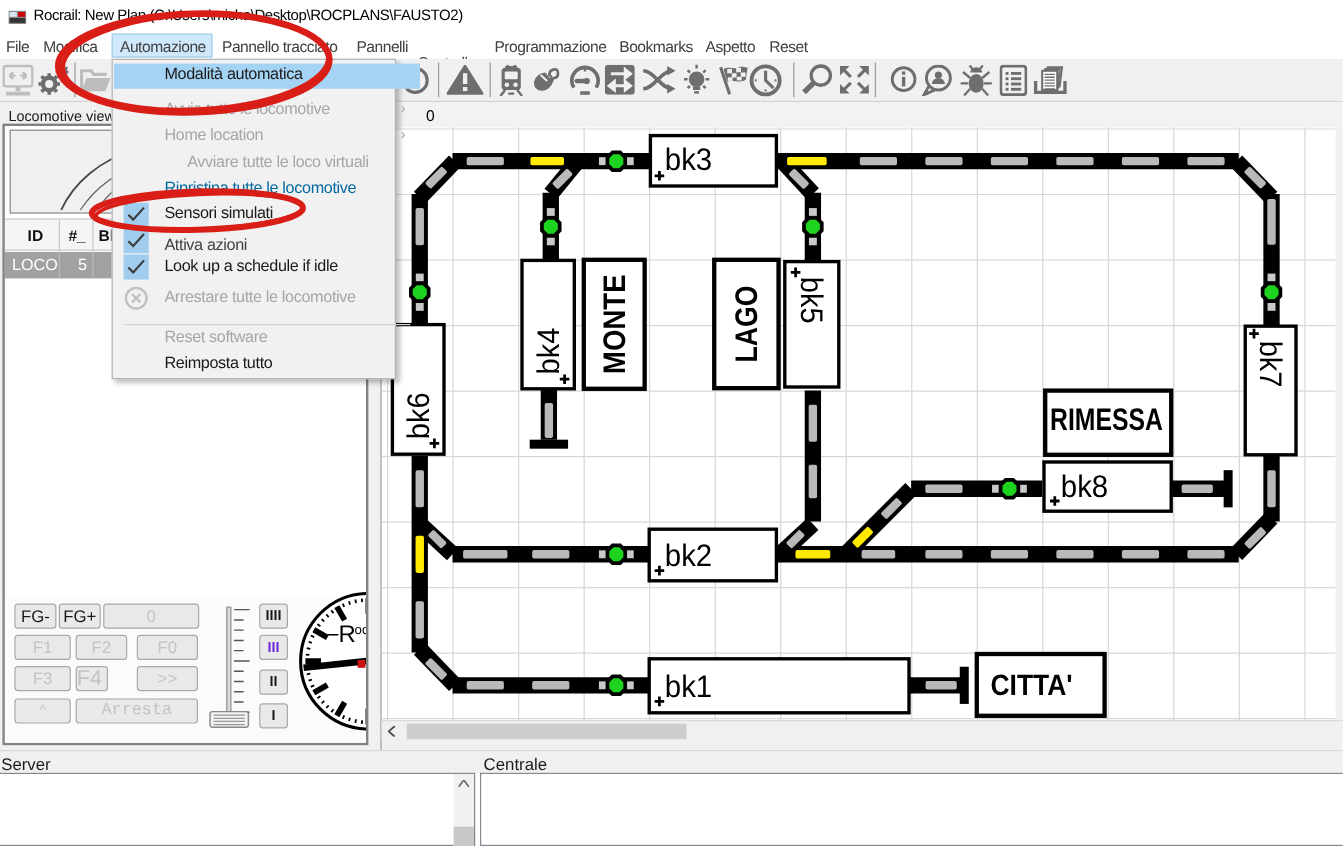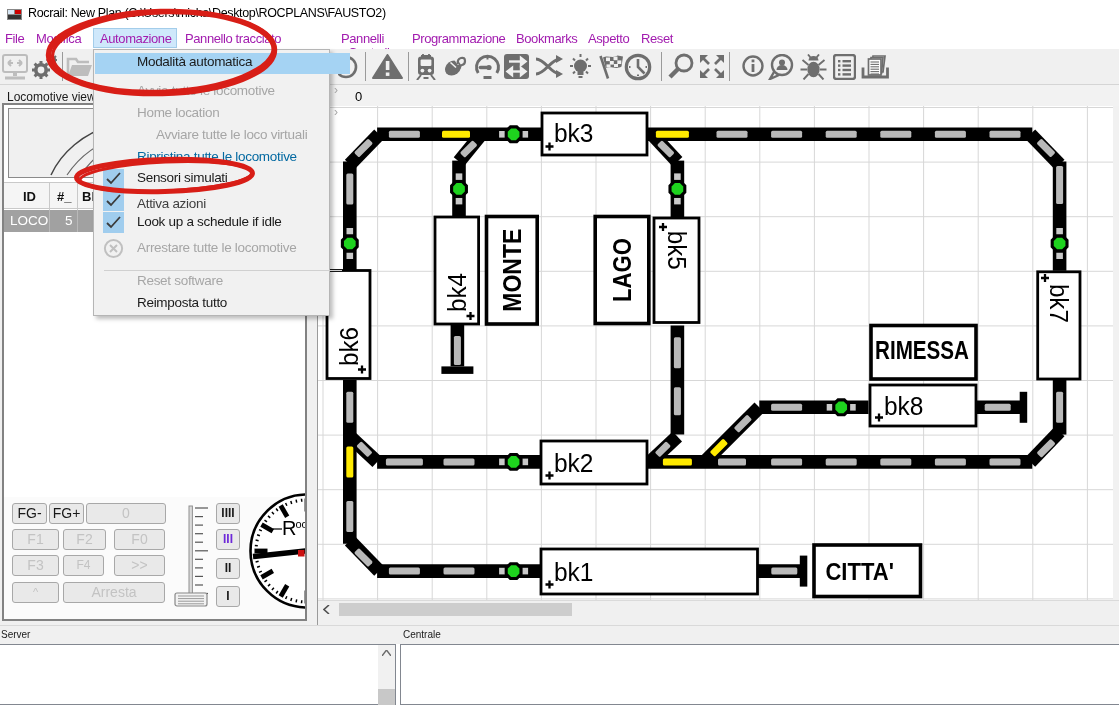--- a/index.html
+++ b/index.html
@@ -12,27 +12,27 @@
 <div class="abs" style="left:0;top:0;width:1119px;height:28px;background:#fff;">
   <svg class="abs" style="left:7px;top:7px;" width="15" height="15" viewBox="0 0 15 15">
     <rect x="0" y="2" width="15" height="11" fill="#888"></rect>
     <rect x="1" y="3" width="6" height="4" fill="#d6e6f5"></rect>
     <rect x="8" y="3" width="6" height="4" fill="#c00"></rect>
     <rect x="1" y="8" width="13" height="4" fill="#333"></rect>
   </svg>
   <div class="abs" style="left:28px;top:6px;font-size:12.5px;letter-spacing:-0.35px;color:#000;">Rocrail: New Plan (C:\Users\micha\Desktop\ROCPLANS\FAUSTO2)</div>
 </div>
 
-<div class="abs" style="left:0;top:28px;width:1119px;height:21px;background:#fff;font-size:13px;letter-spacing:-0.4px;color:#a21caf;">
+<div class="abs" style="left:0;top:28px;width:1119px;height:21px;background:#fff;font-size:13px;letter-spacing:-0.4px;color:#404040;">
   <div class="abs" style="left:5px;top:3px;">File</div>
   <div class="abs" style="left:36px;top:3px;">Modifica</div>
   <div class="abs" style="left:93px;top:0px;width:84px;height:20px;background:#cfe8fb;border:1px solid #a3cdea;"></div>
   <div class="abs" style="left:100px;top:3px;">Automazione</div>
   <div class="abs" style="left:185px;top:3px;">Pannello tracciato</div>
-  <div class="abs" style="left:297px;top:3px;margin-left:44px;">Pannelli</div>
+  <div class="abs" style="left:297px;top:3px;">Pannelli</div>
   <div class="abs" style="left:348px;top:17px;">Controllo</div>
   <div class="abs" style="left:412px;top:3px;">Programmazione</div>
   <div class="abs" style="left:516px;top:3px;">Bookmarks</div>
   <div class="abs" style="left:588px;top:3px;">Aspetto</div>
   <div class="abs" style="left:641px;top:3px;">Reset</div>
 </div>
 
 <div id="toolbar" class="abs" style="left:0;top:49px;width:1119px;height:36px;background:#f0f0f0;border-bottom:1px solid #d5d5d5;">
 <svg style="position:absolute;left:2px;top:4px;" width="26" height="27" viewBox="0 0 26 27">
       <rect x="1" y="2" width="24" height="17" rx="2" fill="none" stroke="#bdbdbd" stroke-width="2"></rect>
@@ -256,24 +256,24 @@
     </div>
 
     <div id="throttle" class="abs" style="left:0;top:392px;width:301px;height:126px;background:#fbfbfb;">
 <div class="abs" style="left:8px;top:6px;width:35px;height:21px;background:#e9e9e9;border:1px solid #a8a8a8;border-radius:3px;color:#1a1a1a;font-size:14px;text-align:center;line-height:19px;">FG-</div>
 <div class="abs" style="left:45px;top:6px;width:35px;height:21px;background:#e9e9e9;border:1px solid #a8a8a8;border-radius:3px;color:#1a1a1a;font-size:14px;text-align:center;line-height:19px;">FG+</div>
 <div class="abs" style="left:82px;top:6px;width:80px;height:21px;background:#e9e9e9;border:1px solid #a8a8a8;border-radius:3px;color:#c3c3c3;font-size:14px;text-align:center;line-height:19px;">0</div>
 <div class="abs" style="left:8px;top:32px;width:47px;height:21px;background:#e9e9e9;border:1px solid #a8a8a8;border-radius:3px;color:#c3c3c3;font-size:14px;text-align:center;line-height:19px;">F1</div>
 <div class="abs" style="left:59px;top:32px;width:43px;height:21px;background:#e9e9e9;border:1px solid #a8a8a8;border-radius:3px;color:#c3c3c3;font-size:14px;text-align:center;line-height:19px;">F2</div>
 <div class="abs" style="left:110px;top:32px;width:51px;height:21px;background:#e9e9e9;border:1px solid #a8a8a8;border-radius:3px;color:#c3c3c3;font-size:14px;text-align:center;line-height:19px;">F0</div>
 <div class="abs" style="left:8px;top:58px;width:47px;height:21px;background:#e9e9e9;border:1px solid #a8a8a8;border-radius:3px;color:#c3c3c3;font-size:14px;text-align:center;line-height:19px;">F3</div>
-<div class="abs" style="left:59px;top:58px;width:41px;height:21px;background:#e9e9e9;border:1px solid #a8a8a8;border-radius:3px;color:#c3c3c3;font-size:12px;text-align:center;line-height:19px;">F4</div>
+<div class="abs" style="left:59px;top:58px;width:27px;height:21px;background:#e9e9e9;border:1px solid #a8a8a8;border-radius:3px;color:#c3c3c3;font-size:18px;text-align:left;line-height:19px;">F4</div>
 <div class="abs" style="left:110px;top:58px;width:51px;height:21px;background:#e9e9e9;border:1px solid #a8a8a8;border-radius:3px;color:#c3c3c3;font-size:14px;text-align:center;line-height:19px;">&gt;&gt;</div>
 <div class="abs" style="left:8px;top:85px;width:47px;height:21px;background:#e9e9e9;border:1px solid #a8a8a8;border-radius:3px;color:#c3c3c3;font-size:11px;text-align:center;line-height:19px;">^</div>
-<div class="abs" style="left:59px;top:85px;width:102px;height:21px;background:#e9e9e9;border:1px solid #a8a8a8;border-radius:3px;color:#c3c3c3;font-size:14px;text-align:center;line-height:19px;">Arresta</div>
+<div class="abs" style="left:59px;top:85px;width:102px;height:21px;background:#e9e9e9;border:1px solid #a8a8a8;border-radius:3px;color:#c3c3c3;font-size:14px;text-align:center;line-height:19px;font-family:Liberation Mono, monospace;">Arresta</div>
 <div class="abs" style="left:212px;top:6px;width:24px;height:21px;background:#e9e9e9;border:1px solid #a8a8a8;border-radius:3px;color:#1a1a1a;font-size:12px;text-align:center;line-height:19px;"><b>IIII</b></div>
 <div class="abs" style="left:212px;top:32px;width:24px;height:21px;background:#e9e9e9;border:1px solid #a8a8a8;border-radius:3px;color:#6d28d9;font-size:12px;text-align:center;line-height:19px;"><b>III</b></div>
 <div class="abs" style="left:212px;top:61px;width:24px;height:21px;background:#e9e9e9;border:1px solid #a8a8a8;border-radius:3px;color:#1a1a1a;font-size:12px;text-align:center;line-height:19px;"><b>II</b></div>
 <div class="abs" style="left:212px;top:89px;width:24px;height:21px;background:#e9e9e9;border:1px solid #a8a8a8;border-radius:3px;color:#1a1a1a;font-size:12px;text-align:center;line-height:19px;"><b>I</b></div>
 <svg class="abs" style="left:168px;top:3px;" width="40" height="112" viewBox="0 0 40 112">
           <rect x="17" y="6" width="3.4" height="90" fill="#dadada" stroke="#909090" stroke-width="1"></rect>
           <line x1="23" y1="8.0" x2="36" y2="8.0" stroke="#555" stroke-width="1.2"></line>
           <line x1="23" y1="16.6" x2="31" y2="16.6" stroke="#555" stroke-width="1.2"></line>
           <line x1="23" y1="25.1" x2="31" y2="25.1" stroke="#555" stroke-width="1.2"></line>
           <line x1="23" y1="33.7" x2="31" y2="33.7" stroke="#555" stroke-width="1.2"></line>
@@ -554,21 +554,21 @@
 <rect x="795" y="0" width="6" height="495" fill="#f1f1f1"></rect>
 </svg>
 
 <div class="abs" style="left:318px;top:600px;width:801px;height:18px;background:#f0f0f0;border-top:1px solid #dadada;">
   <svg class="abs" style="left:5px;top:4px;" width="8" height="9" viewBox="0 0 8 9">
       <path d="M6 0 L1 4.5 L6 9" fill="none" stroke="#505050" stroke-width="1.6"></path>
     </svg>
   <div class="abs" style="left:21px;top:1.5px;width:233px;height:13px;background:#cdcdcd;"></div>
 </div>
 
-<div class="abs" style="left:0;top:625px;width:1119px;height:19px;background:#f0f0f0;border-top:1px solid #d9d9d9;font-size:10px;color:#1a1a1a;">
+<div class="abs" style="left:0;top:625px;width:1119px;height:19px;background:#f0f0f0;border-top:1px solid #d9d9d9;font-size:14px;color:#1a1a1a;">
   <div class="abs" style="left:1px;top:3px;">Server</div>
   <div class="abs" style="left:403px;top:3px;">Centrale</div>
 </div>
 
 <div class="abs" style="left:0;top:644px;width:396px;height:61px;background:#fff;border:1px solid #828790;border-left:none;">
   <div class="abs" style="left:378px;top:0px;width:17px;height:61px;background:#f1f1f1;">
     <svg class="abs" style="left:4px;top:5px;" width="9" height="6" viewBox="0 0 9 6">
         <path d="M0 6 L4.5 0 L9 6" fill="none" stroke="#6a6a6a" stroke-width="1.4"></path>
       </svg>
     <div class="abs" style="left:0px;top:44px;width:17px;height:17px;background:#c8c8c8;"></div>

